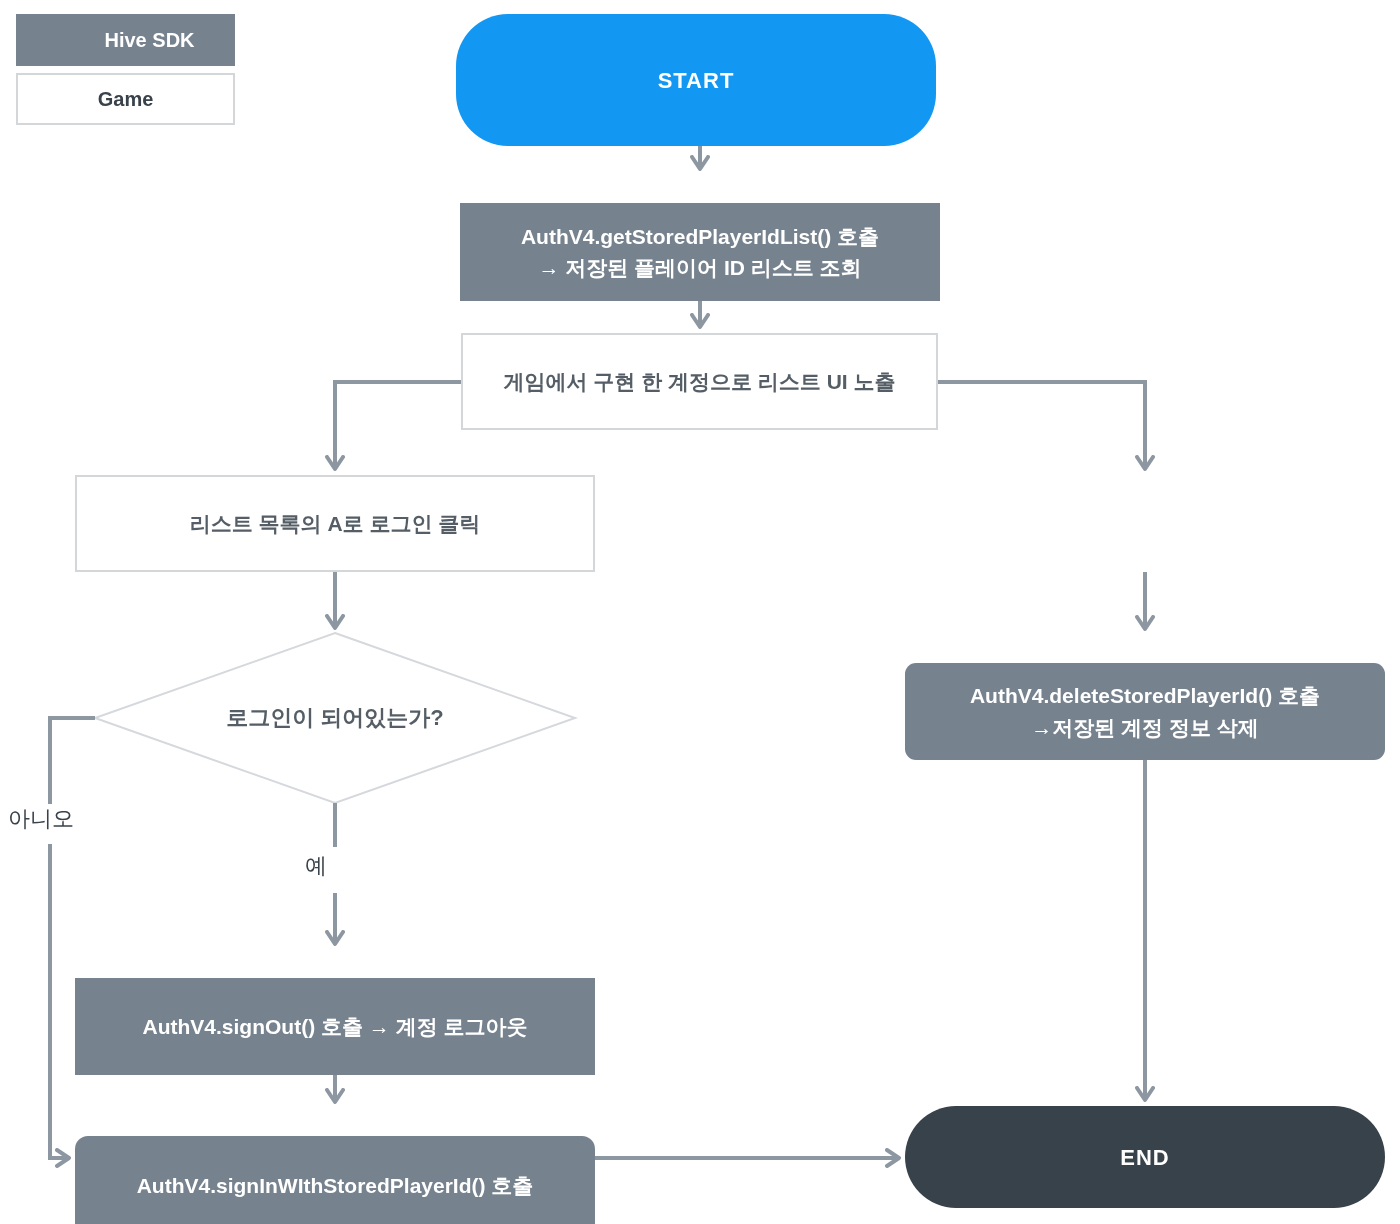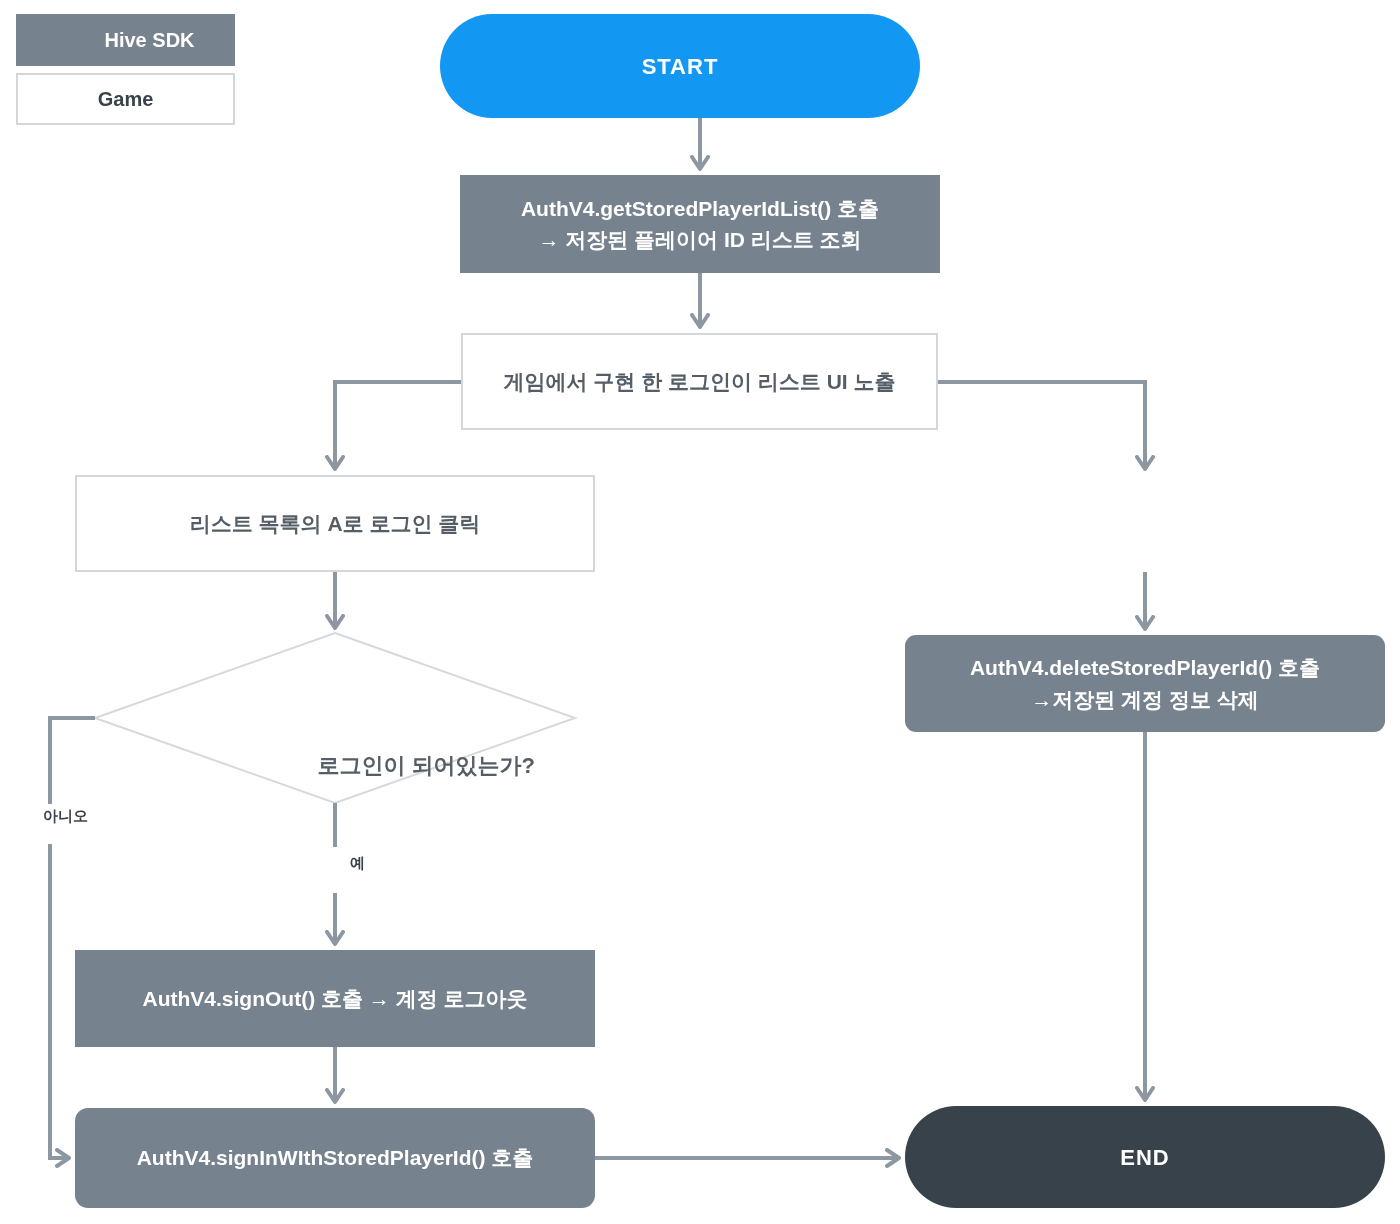--- a/index.html
+++ b/index.html
@@ -7,34 +7,34 @@
   .canvas{position:relative;width:1400px;height:1224px;background:#ffffff;overflow:hidden;}
   .layer{position:absolute;left:0;top:0;width:1400px;height:1224px;}
 
   .node{position:absolute;display:flex;flex-direction:column;align-items:center;justify-content:center;
         text-align:center;box-sizing:border-box;line-height:1.5;}
 
   .pill{border-radius:52px;color:#ffffff;font-size:22px;font-weight:700;letter-spacing:1px;}
   .pill.start{background:#1297F2;}
   .pill.end{background:#37424A;}
 
-  .graybox{background:#76828E;color:#ffffff;font-size:21px;font-weight:700;}
+  .graybox{background:#76828E;color:#ffffff;font-size:21px;font-weight:700;margin-top:28px;}
   .whitebox{background:#ffffff;border:2px solid #D4D7DA;color:#555E66;font-size:21px;font-weight:600;}
 
   .legend{font-size:20px;font-weight:700;}
   .legend.hive{background:#76828E;color:#ffffff;}
   .legend.game{background:#ffffff;border:2px solid #D4D7DA;color:#39424A;}
 
-  .edge-label{position:absolute;text-align:right;color:#39424A;font-size:15px;font-weight:700;line-height:1;}
-  .diamond-label{position:absolute;text-align:right;color:#555E66;font-size:22px;font-weight:600;line-height:1;margin-top:48px;}
+  .edge-label{position:absolute;text-align:left;color:#39424A;font-size:22px;font-weight:400;line-height:1;}
+  .diamond-label{position:absolute;text-align:center;color:#555E66;font-size:22px;font-weight:600;line-height:1;}
 
   
   .n-legend-hive{left:16px;top:14px;width:219px;height:52px;padding-left:48px;}
   .n-legend-game{left:16px;top:73px;width:219px;height:52px;}
-  .n-start{left:440px;top:14px;width:480px;height:104px;}
+  .n-start{left:456px;top:14px;width:480px;height:132px;}
   .n-get{left:460px;top:175px;width:480px;height:98px;}
   .n-ui{left:461px;top:333px;width:477px;height:97px;}
   .n-login-click{left:75px;top:475px;width:520px;height:97px;}
   .n-delete-click{left:905px;top:475px;width:480px;height:97px;}
   .n-delete{left:905px;top:635px;width:480px;height:97px;border-radius:11px;}
   .n-signout{left:75px;top:950px;width:520px;height:97px;}
   .n-signin{left:75px;top:1108px;width:520px;height:100px;border-radius:13px;}
   .n-end{left:905px;top:1106px;width:480px;height:102px;}
   .n-diamond-label{left:135px;top:707px;width:400px;}
   .n-label-no{left:8px;top:808px;width:80px;}
@@ -81,21 +81,21 @@
   <div class="node pill start n-start">
     <span>START</span>
   </div>
 
   <div class="node graybox n-get">
     <span>AuthV4.getStoredPlayerIdList() 호출</span>
     <span>→ 저장된 플레이어 ID 리스트 조회</span>
   </div>
 
   <div class="node whitebox n-ui">
-    <span>게임에서 구현 한 로그인이 리스트 UI 노출</span>
+    <span>게임에서 구현 한 계정으로 리스트 UI 노출</span>
   </div>
 
   <div class="node whitebox n-login-click">
     <span>리스트 목록의 A로 로그인 클릭</span>
   </div>
 
 
   <div class="diamond-label n-diamond-label">
     <span>로그인이 되어있는가?</span>
   </div>

